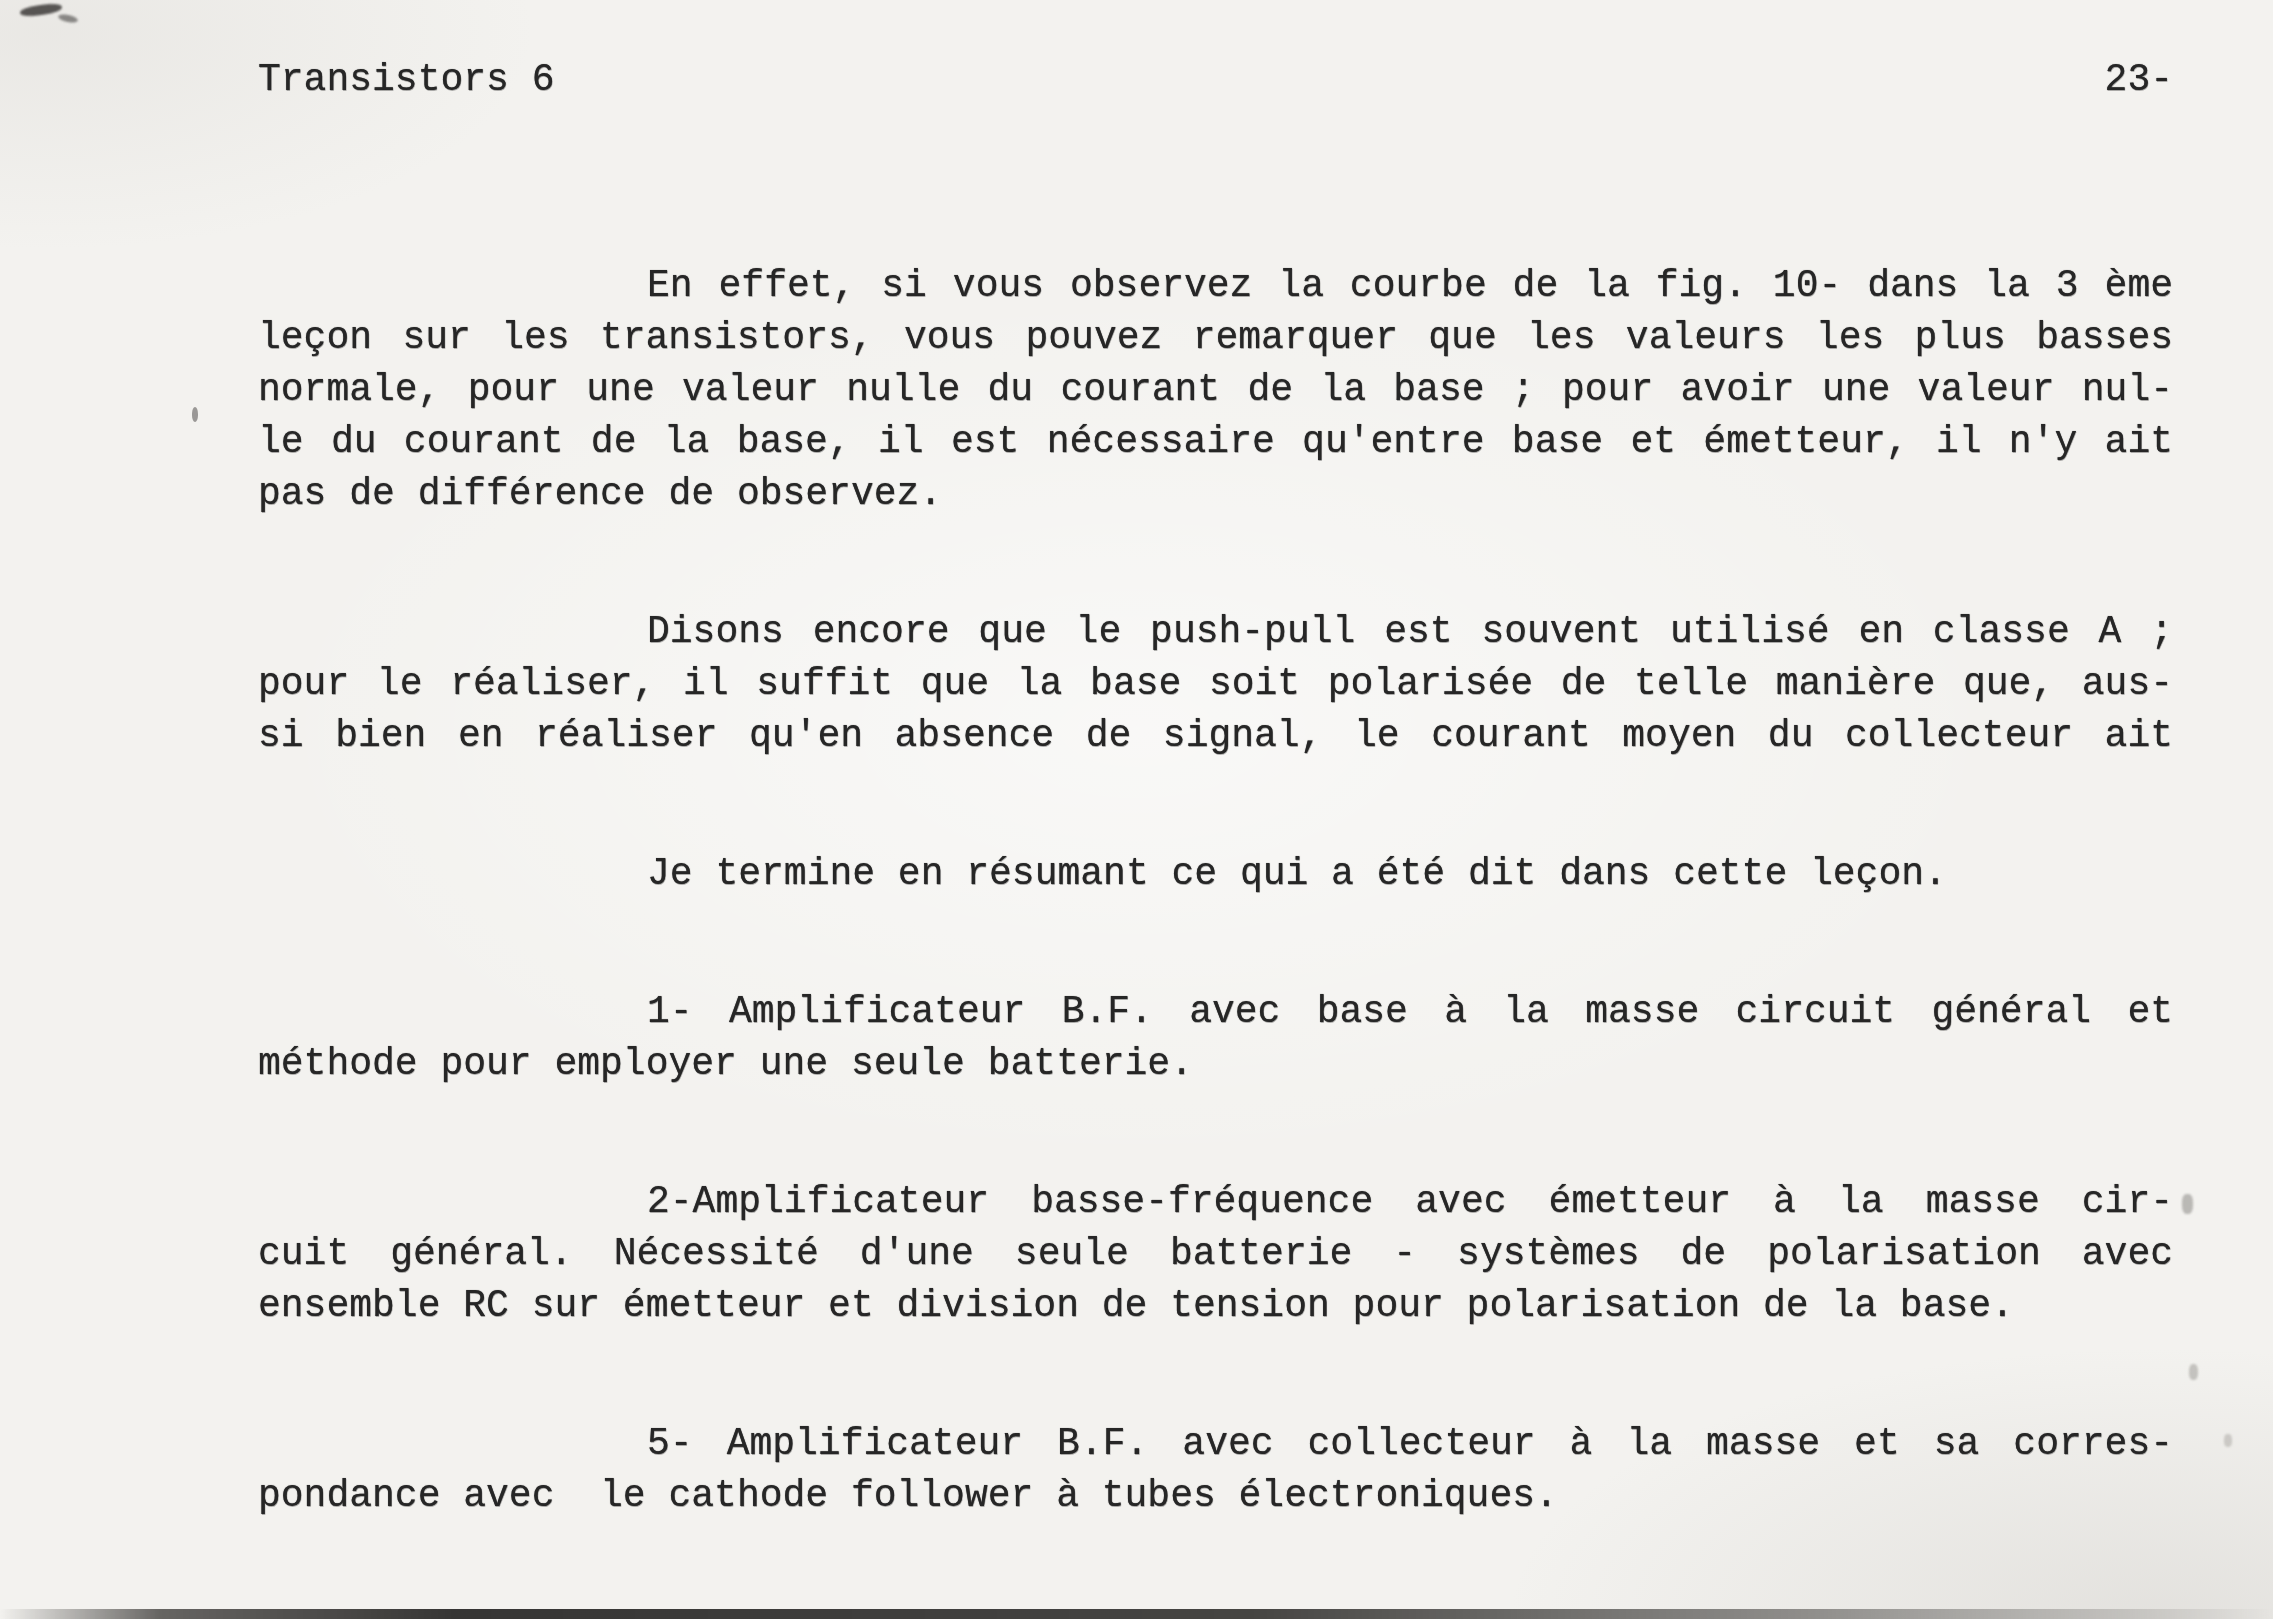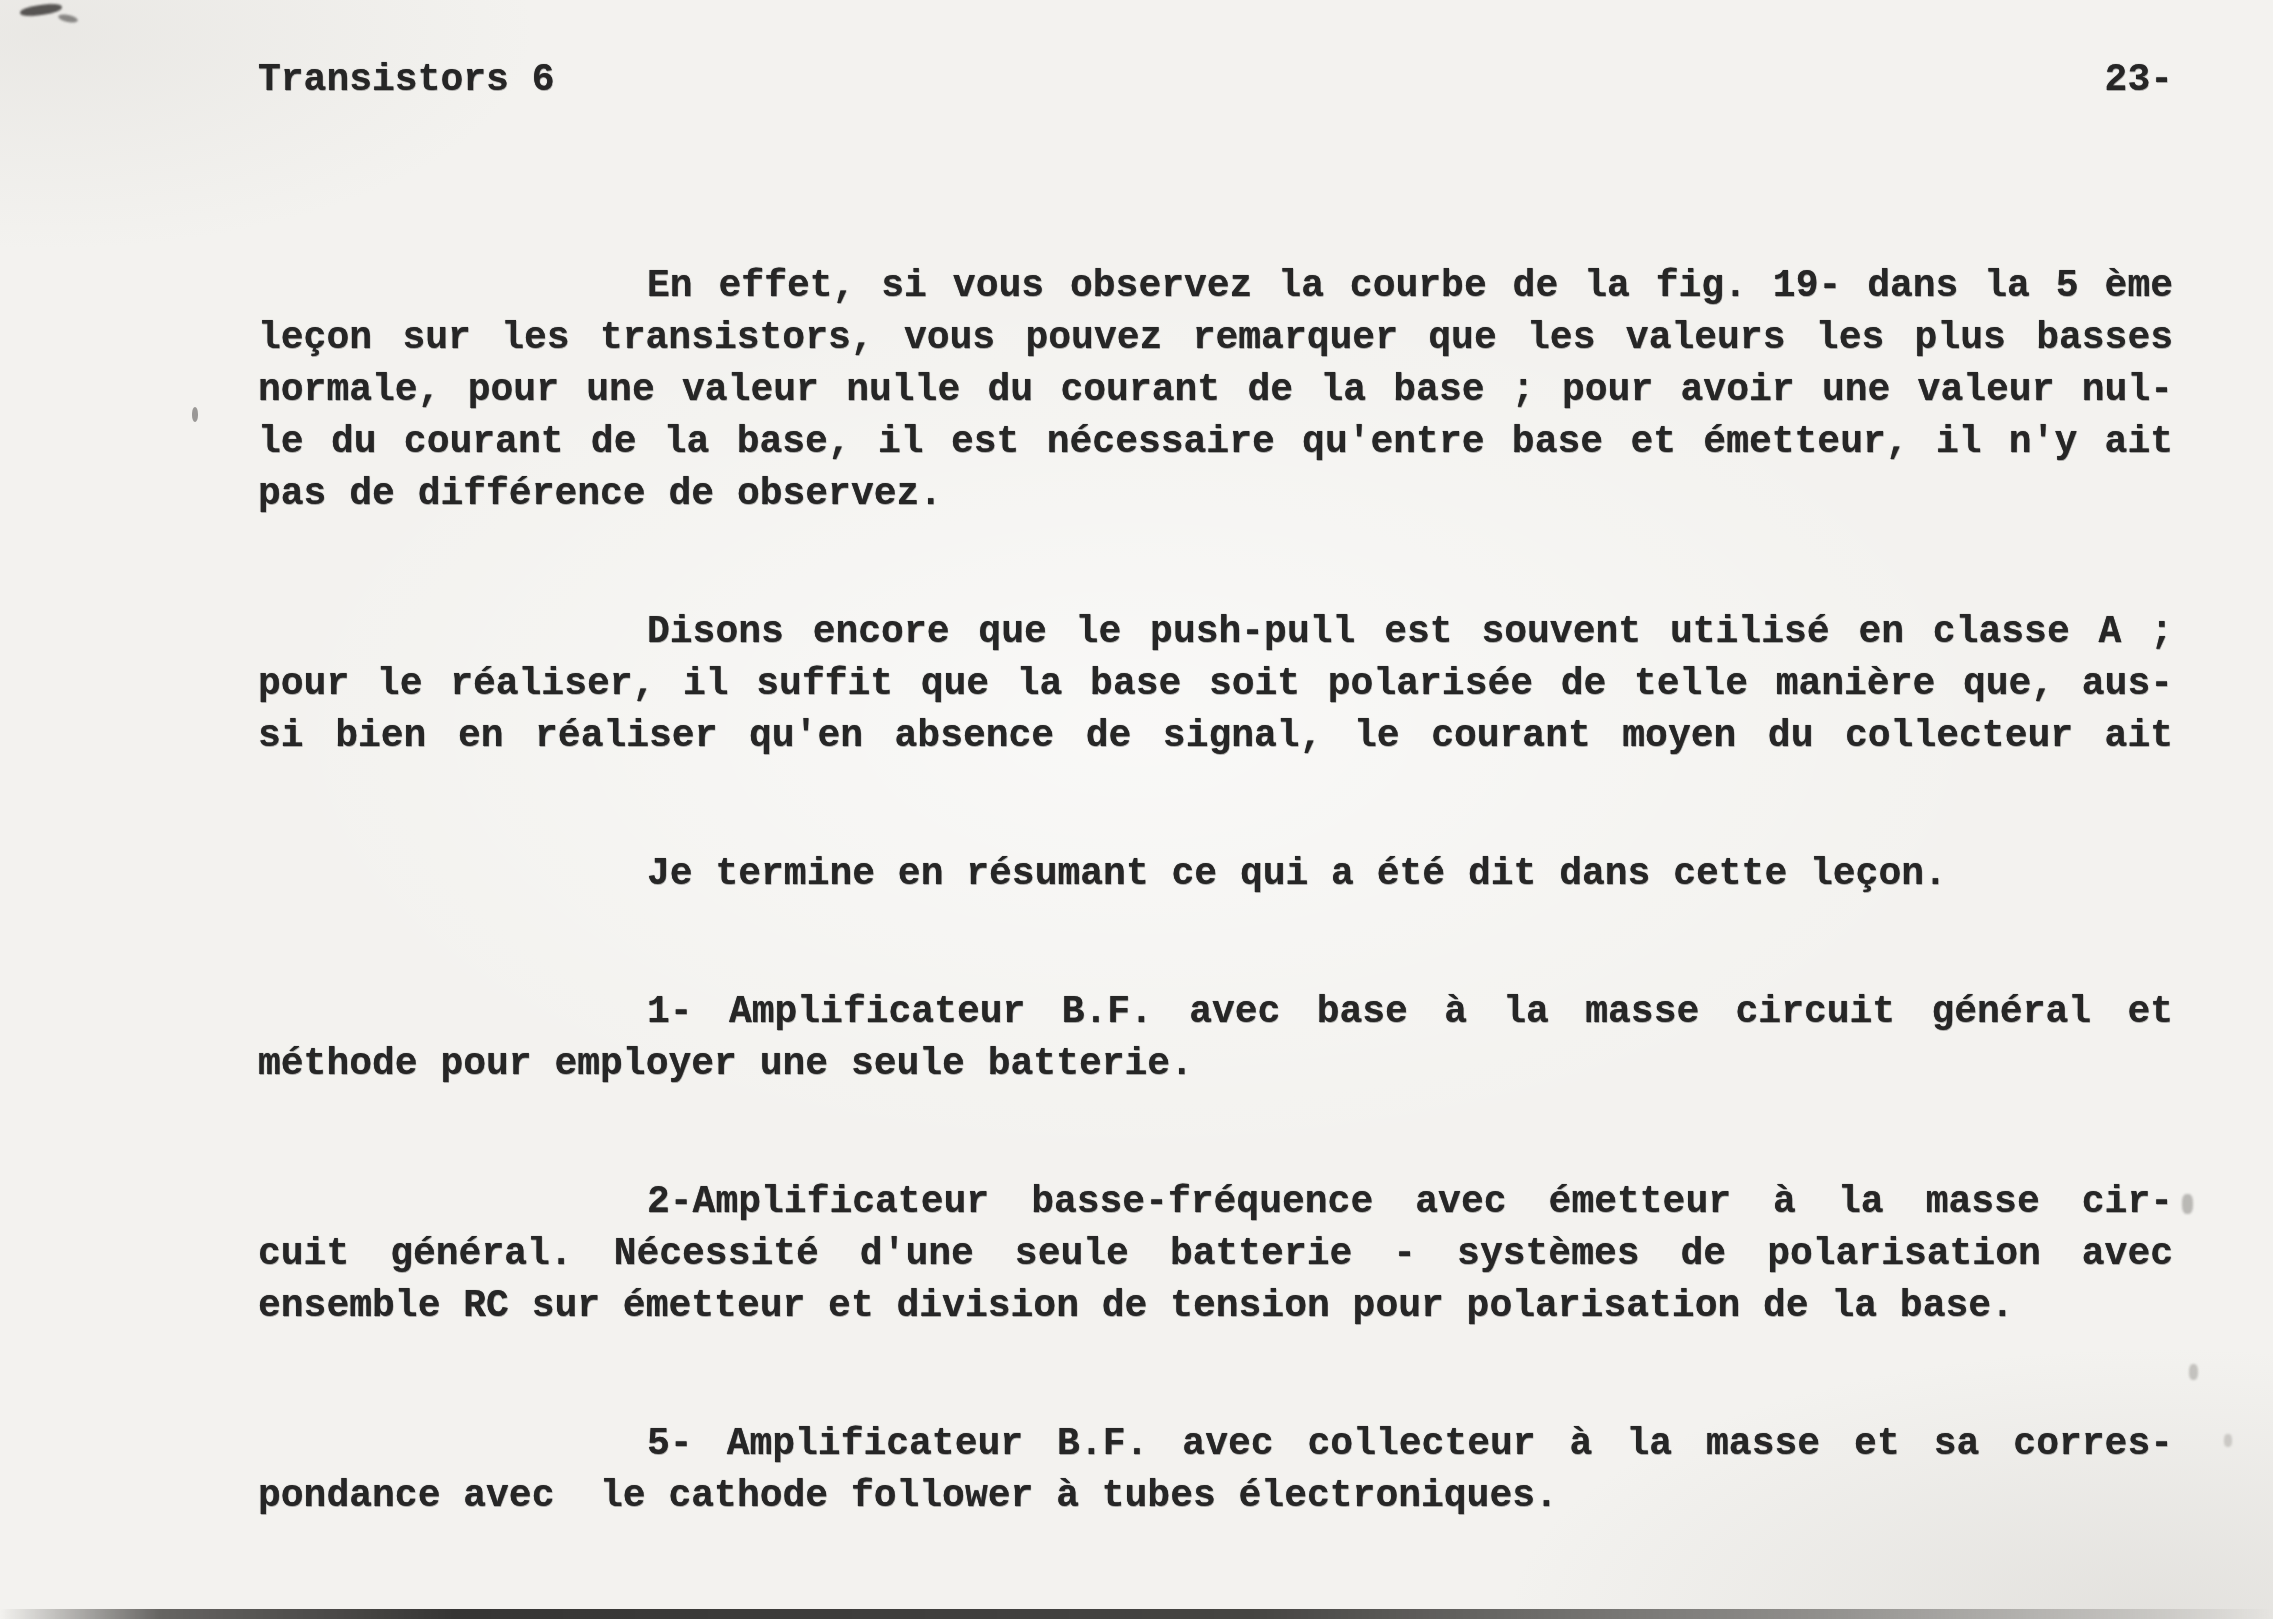--- a/index.html
+++ b/index.html
@@ -19,21 +19,21 @@
     font-family:"Liberation Mono","DejaVu Sans Mono",monospace;
     color:var(--ink);
   }
   .page{
     position:absolute; inset:0;
     padding:54px 100px 0 258px;
   }
   .typed{
     font-size:38px;
     line-height:52px;
-    font-weight:bold;
+    font-weight:normal;
     color:var(--ink);
     text-shadow:0 0 0.9px rgba(35,35,35,.72), 0.5px 0.5px 0.5px rgba(60,60,60,.35);
   }
   .header-row{
     display:flex;
     justify-content:space-between;
     align-items:baseline;
     margin-bottom:154px;
   }
   .para{margin-top:86px;}
@@ -75,21 +75,21 @@
 <body>
 
 <div class="page">
   <div class="header-row typed">
     <span>Transistors 6</span>
     <span>23-</span>
   </div>
 
   <div class="typed">
       <div class="para">
-        <div class="line indent fill">En effet, si vous observez la courbe de la fig. 19- dans la 5 ème</div>
+        <div class="line indent fill">En effet, si vous observez la courbe de la fig. 10- dans la 3 ème</div>
         <div class="line fill">leçon sur les transistors, vous pouvez remarquer que les valeurs les plus basses</div>
         <div class="line fill">normale, pour une valeur nulle du courant de la base ; pour avoir une valeur nul-</div>
         <div class="line fill">le du courant de la base, il est nécessaire qu'entre base et émetteur, il n'y ait</div>
         <div class="line">pas de différence de observez.</div>
       </div>
       <div class="para">
         <div class="line indent fill">Disons encore que le push-pull est souvent utilisé en classe A ;</div>
         <div class="line fill">pour le réaliser, il suffit que la base soit polarisée de telle manière que, aus-</div>
         <div class="line fill">si bien en réaliser qu'en absence de signal, le courant moyen du collecteur ait</div>
       </div>

